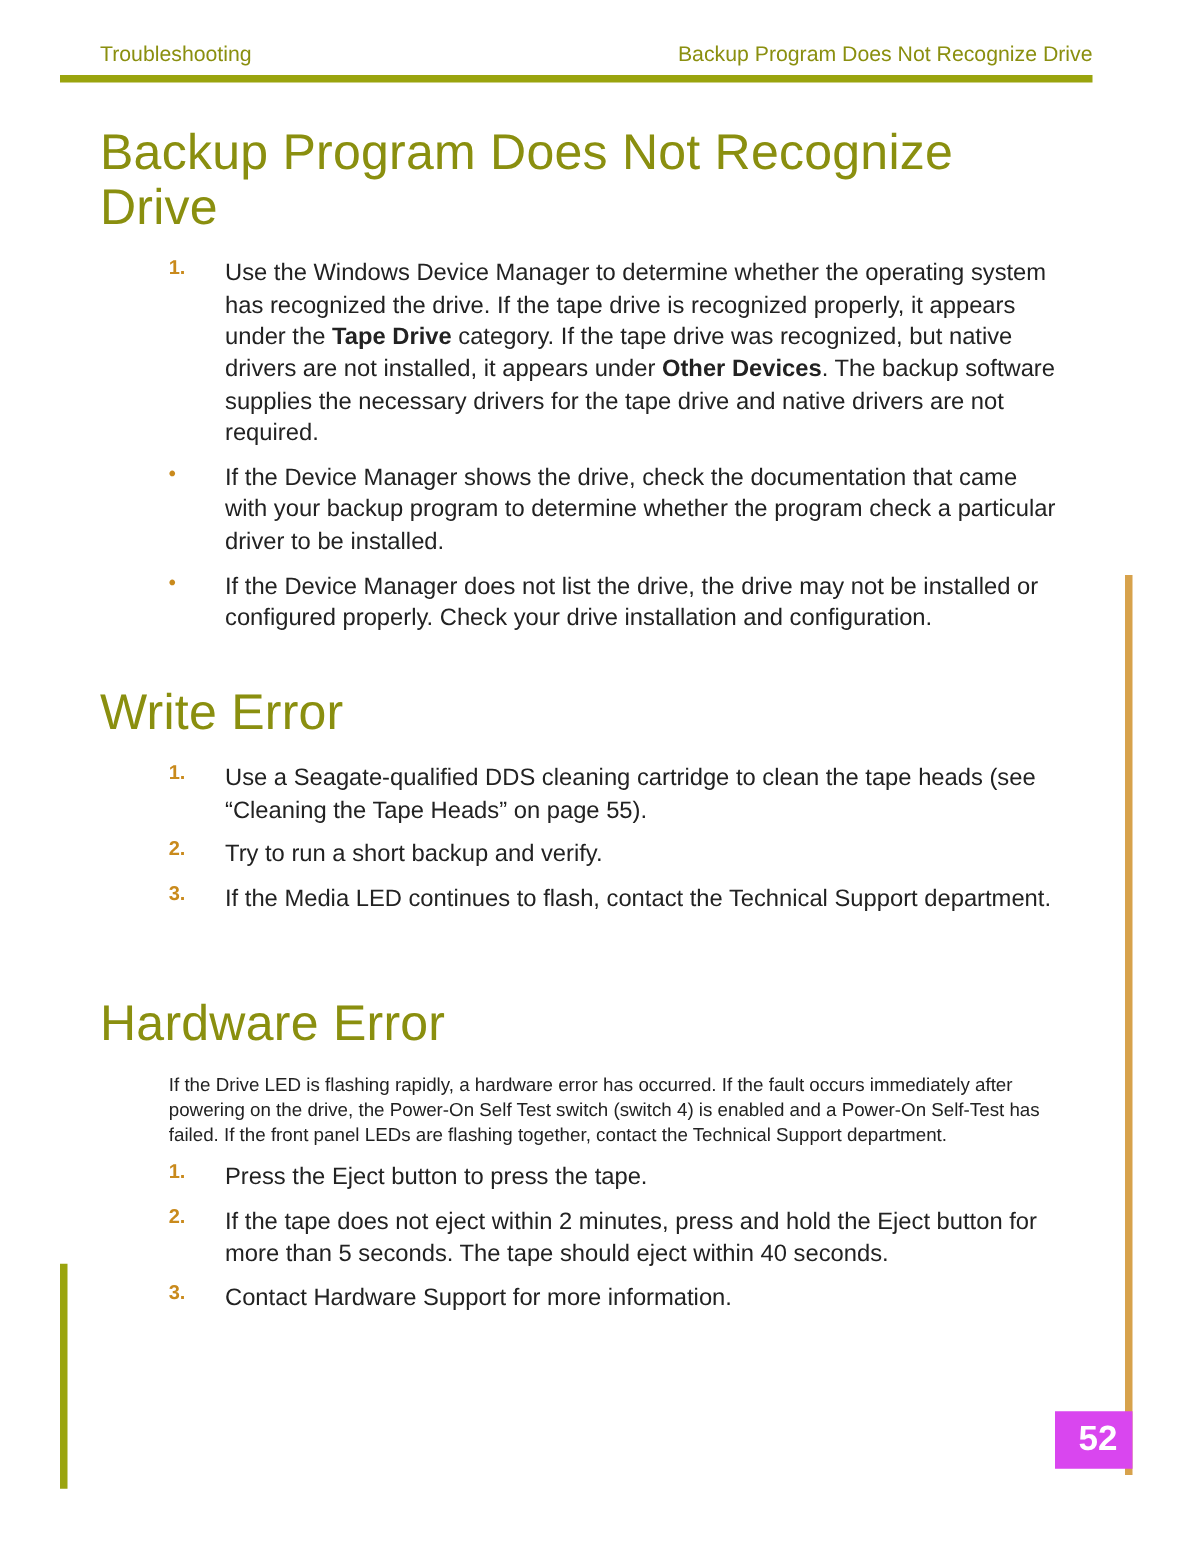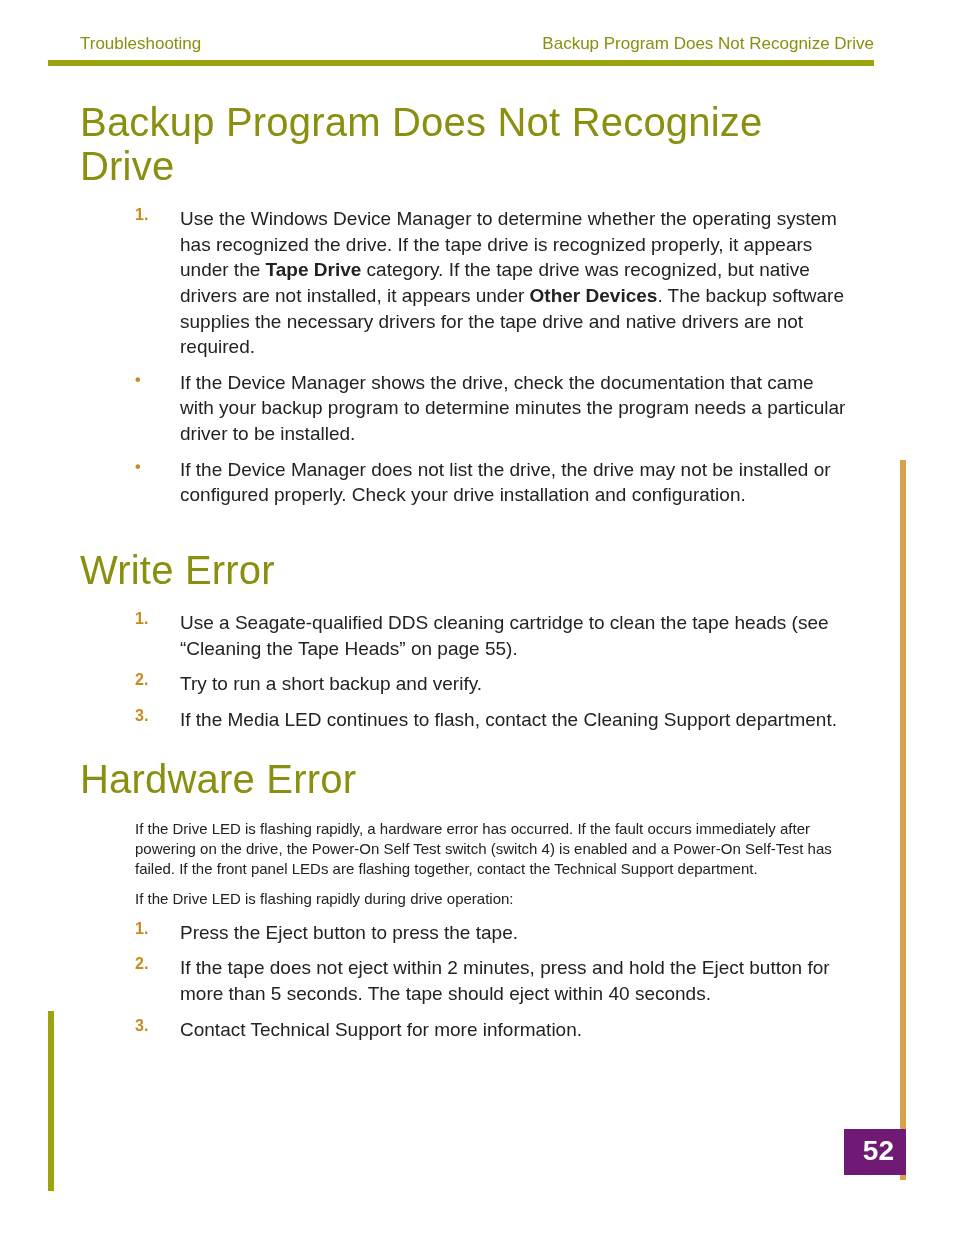--- a/index.html
+++ b/index.html
@@ -88,21 +88,21 @@
     bottom: 44px;
     left: 48px;
     width: 6px;
     height: 180px;
     background: #9aa40e;
   }
   .page-num {
     position: absolute;
     right: 48px;
     bottom: 60px;
-    background: #701a75;
+    background: #d946ef;
     color: #fff;
     font-size: 28px;
     font-weight: 700;
     padding: 6px 12px 8px 14px;
     min-width: 36px;
     text-align: right;
   }
   b { font-weight: 700; }
 </style>
 </head>
@@ -119,59 +119,58 @@
   <div class="content">
 
     <h1 class="section-title">Backup Program Does Not Recognize Drive</h1>
     <div class="list">
       <div class="item">
         <div class="marker num">1.</div>
         <div class="item-body">Use the Windows Device Manager to determine whether the operating system has recognized the drive. If the tape drive is recognized properly, it appears under the <b>Tape Drive</b> category. If the tape drive was recognized, but native drivers are not installed, it appears under <b>Other Devices</b>. The backup software supplies the necessary drivers for the tape drive and native drivers are not required.</div>
       </div>
       <div class="item">
         <div class="marker bullet">•</div>
-        <div class="item-body">If the Device Manager shows the drive, check the documentation that came with your backup program to determine minutes the program needs a particular driver to be installed.</div>
+        <div class="item-body">If the Device Manager shows the drive, check the documentation that came with your backup program to determine whether the program check a particular driver to be installed.</div>
       </div>
       <div class="item">
         <div class="marker bullet">•</div>
         <div class="item-body">If the Device Manager does not list the drive, the drive may not be installed or configured properly. Check your drive installation and configuration.</div>
       </div>
     </div>
 
     <h1 class="section-title" style="margin-top:40px">Write Error</h1>
     <div class="list">
       <div class="item">
         <div class="marker num">1.</div>
         <div class="item-body">Use a Seagate-qualified DDS cleaning cartridge to clean the tape heads (see “Cleaning the Tape Heads” on page 55).</div>
       </div>
       <div class="item">
         <div class="marker num">2.</div>
         <div class="item-body">Try to run a short backup and verify.</div>
       </div>
       <div class="item">
         <div class="marker num">3.</div>
-        <div class="item-body">If the Media LED continues to flash, contact the Cleaning Support department.</div>
+        <div class="item-body">If the Media LED continues to flash, contact the Technical Support department.</div>
       </div>
     </div>
 
-    <h1 class="section-title" style="margin-top:24px">Hardware Error</h1>
+    <h1 class="section-title" style="margin-top:64px">Hardware Error</h1>
     <p class="intro">If the Drive LED is flashing rapidly, a hardware error has occurred. If the fault occurs immediately after powering on the drive, the Power-On Self Test switch (switch 4) is enabled and a Power-On Self-Test has failed. If the front panel LEDs are flashing together, contact the Technical Support department.</p>
-    <p class="intro">If the Drive LED is flashing rapidly during drive operation:</p>
     <div class="list">
       <div class="item">
         <div class="marker num">1.</div>
         <div class="item-body">Press the Eject button to press the tape.</div>
       </div>
       <div class="item">
         <div class="marker num">2.</div>
         <div class="item-body">If the tape does not eject within 2 minutes, press and hold the Eject button for more than 5 seconds. The tape should eject within 40 seconds.</div>
       </div>
       <div class="item">
         <div class="marker num">3.</div>
-        <div class="item-body">Contact Technical Support for more information.</div>
+        <div class="item-body">Contact Hardware Support for more information.</div>
       </div>
     </div>
 
   </div>
 
   <div class="right-bar"></div>
   <div class="left-bar"></div>
   <div class="page-num">52</div>
 
 </div>

